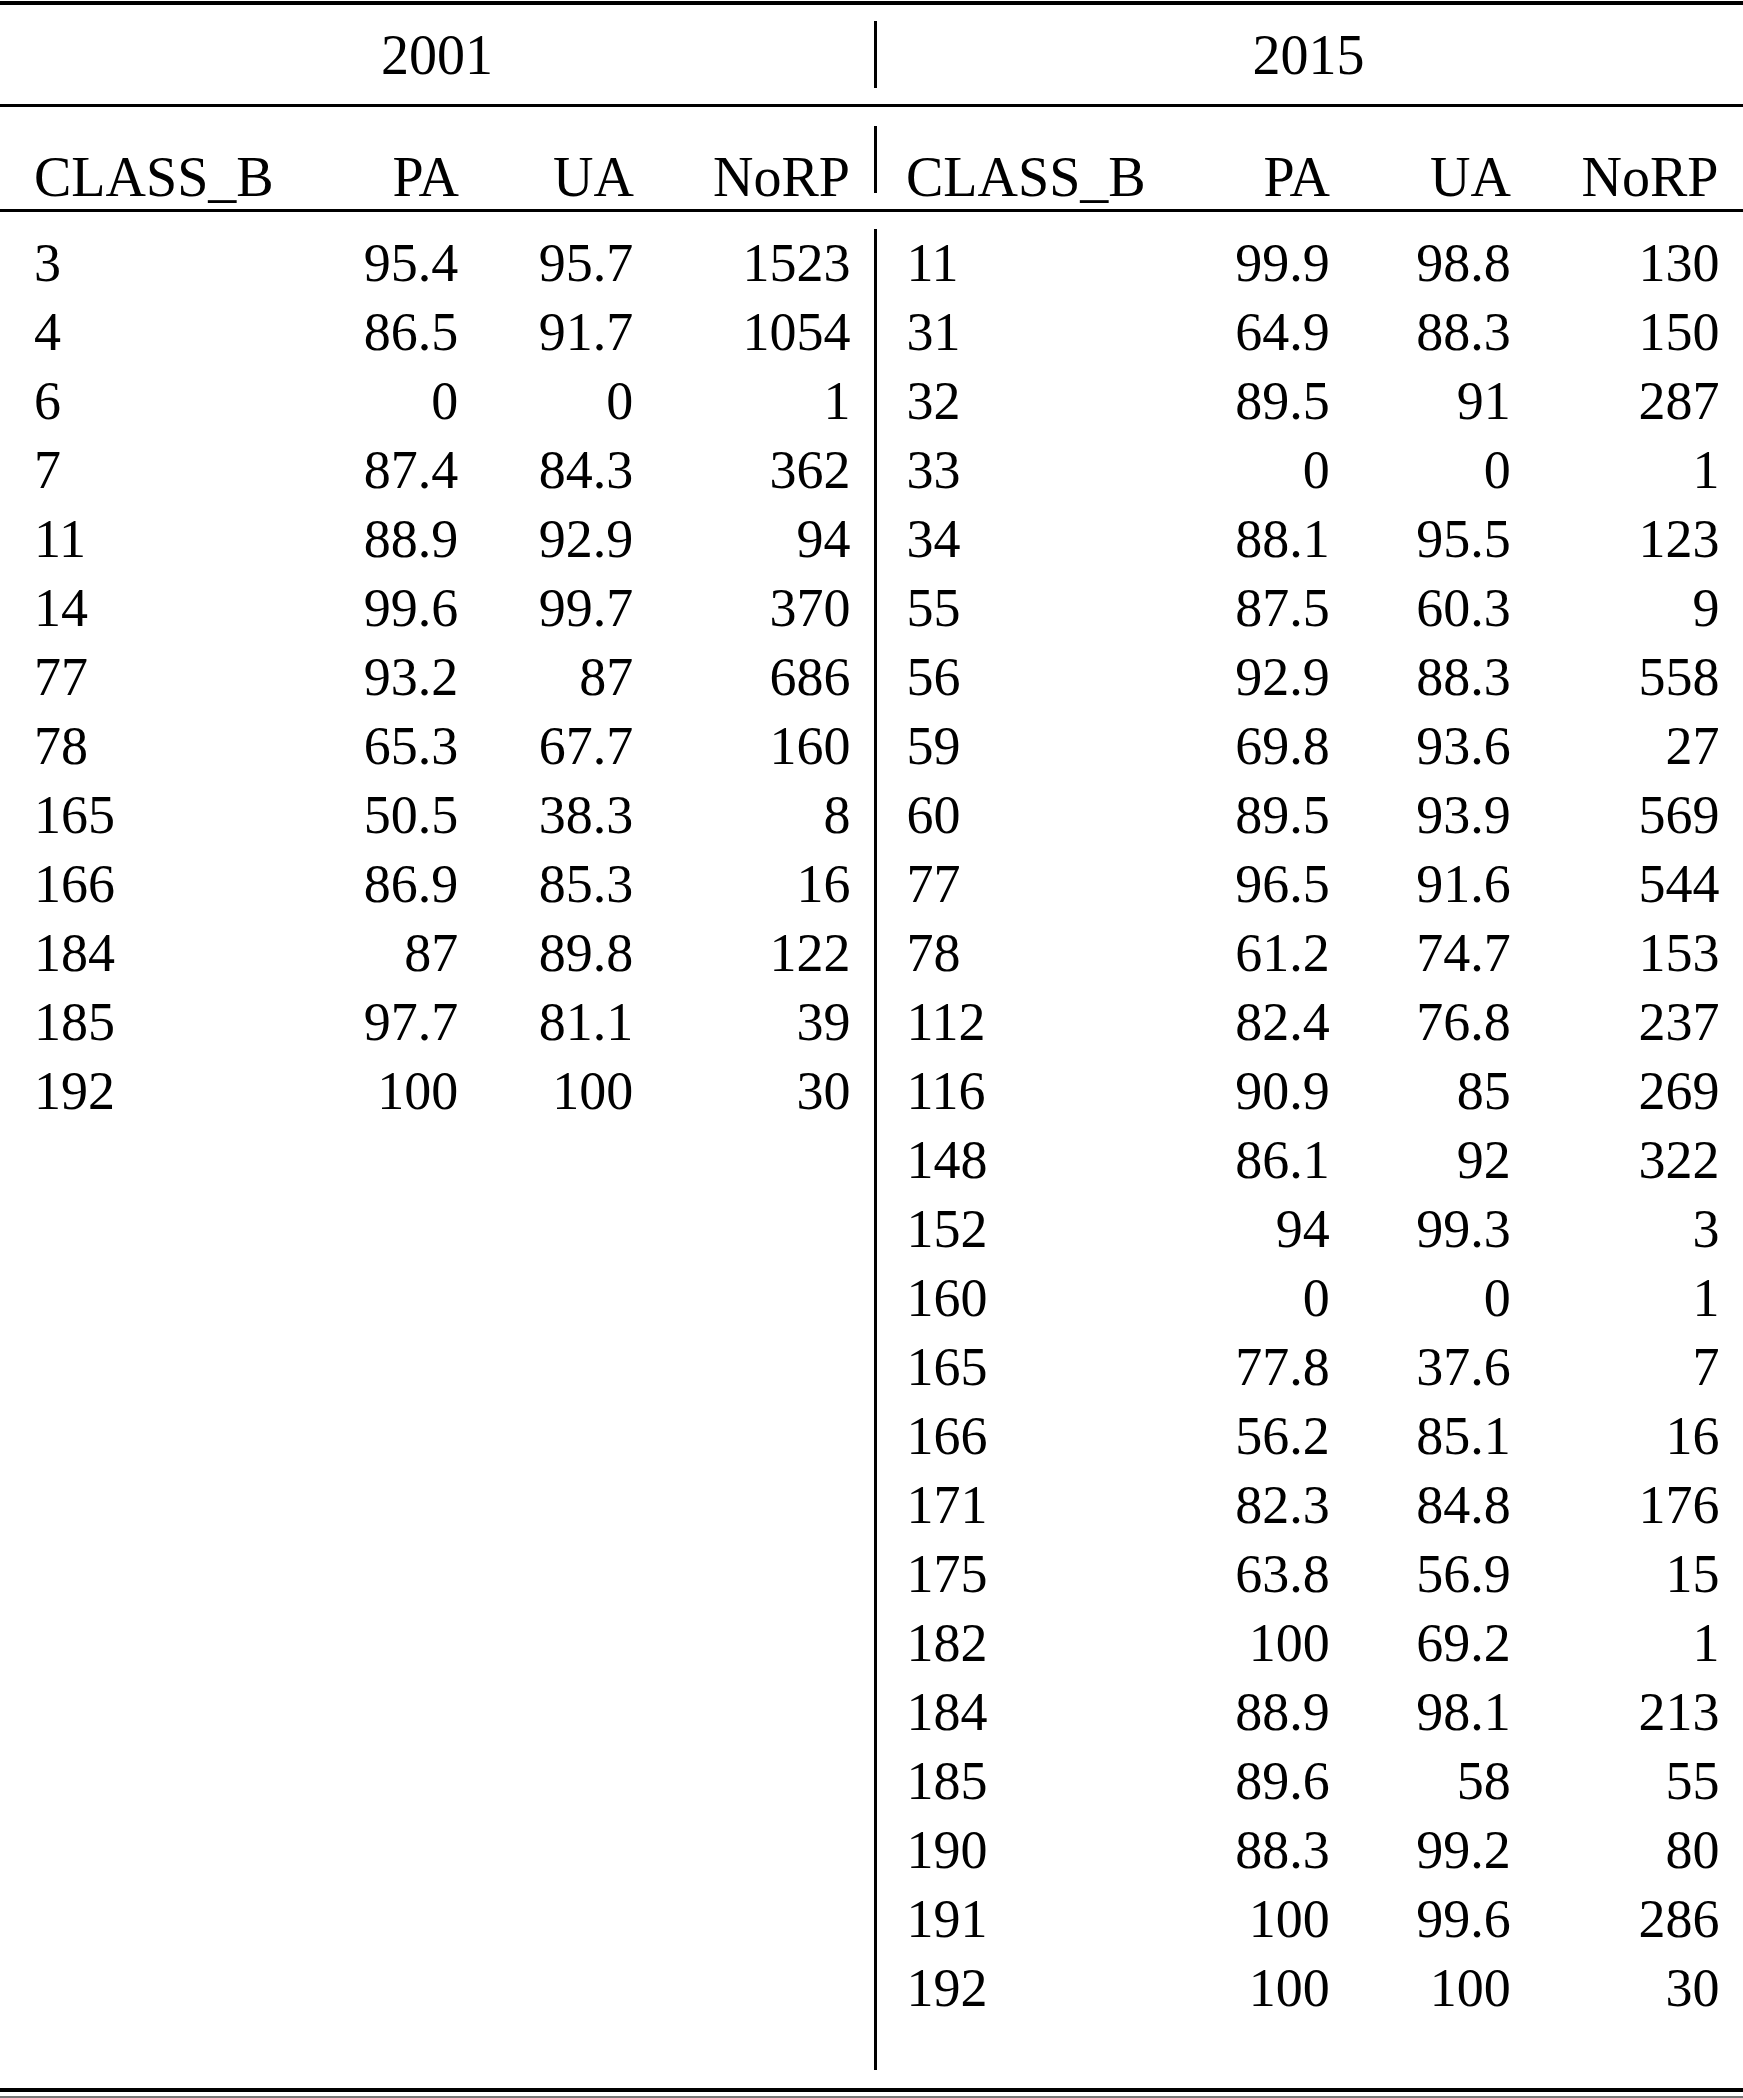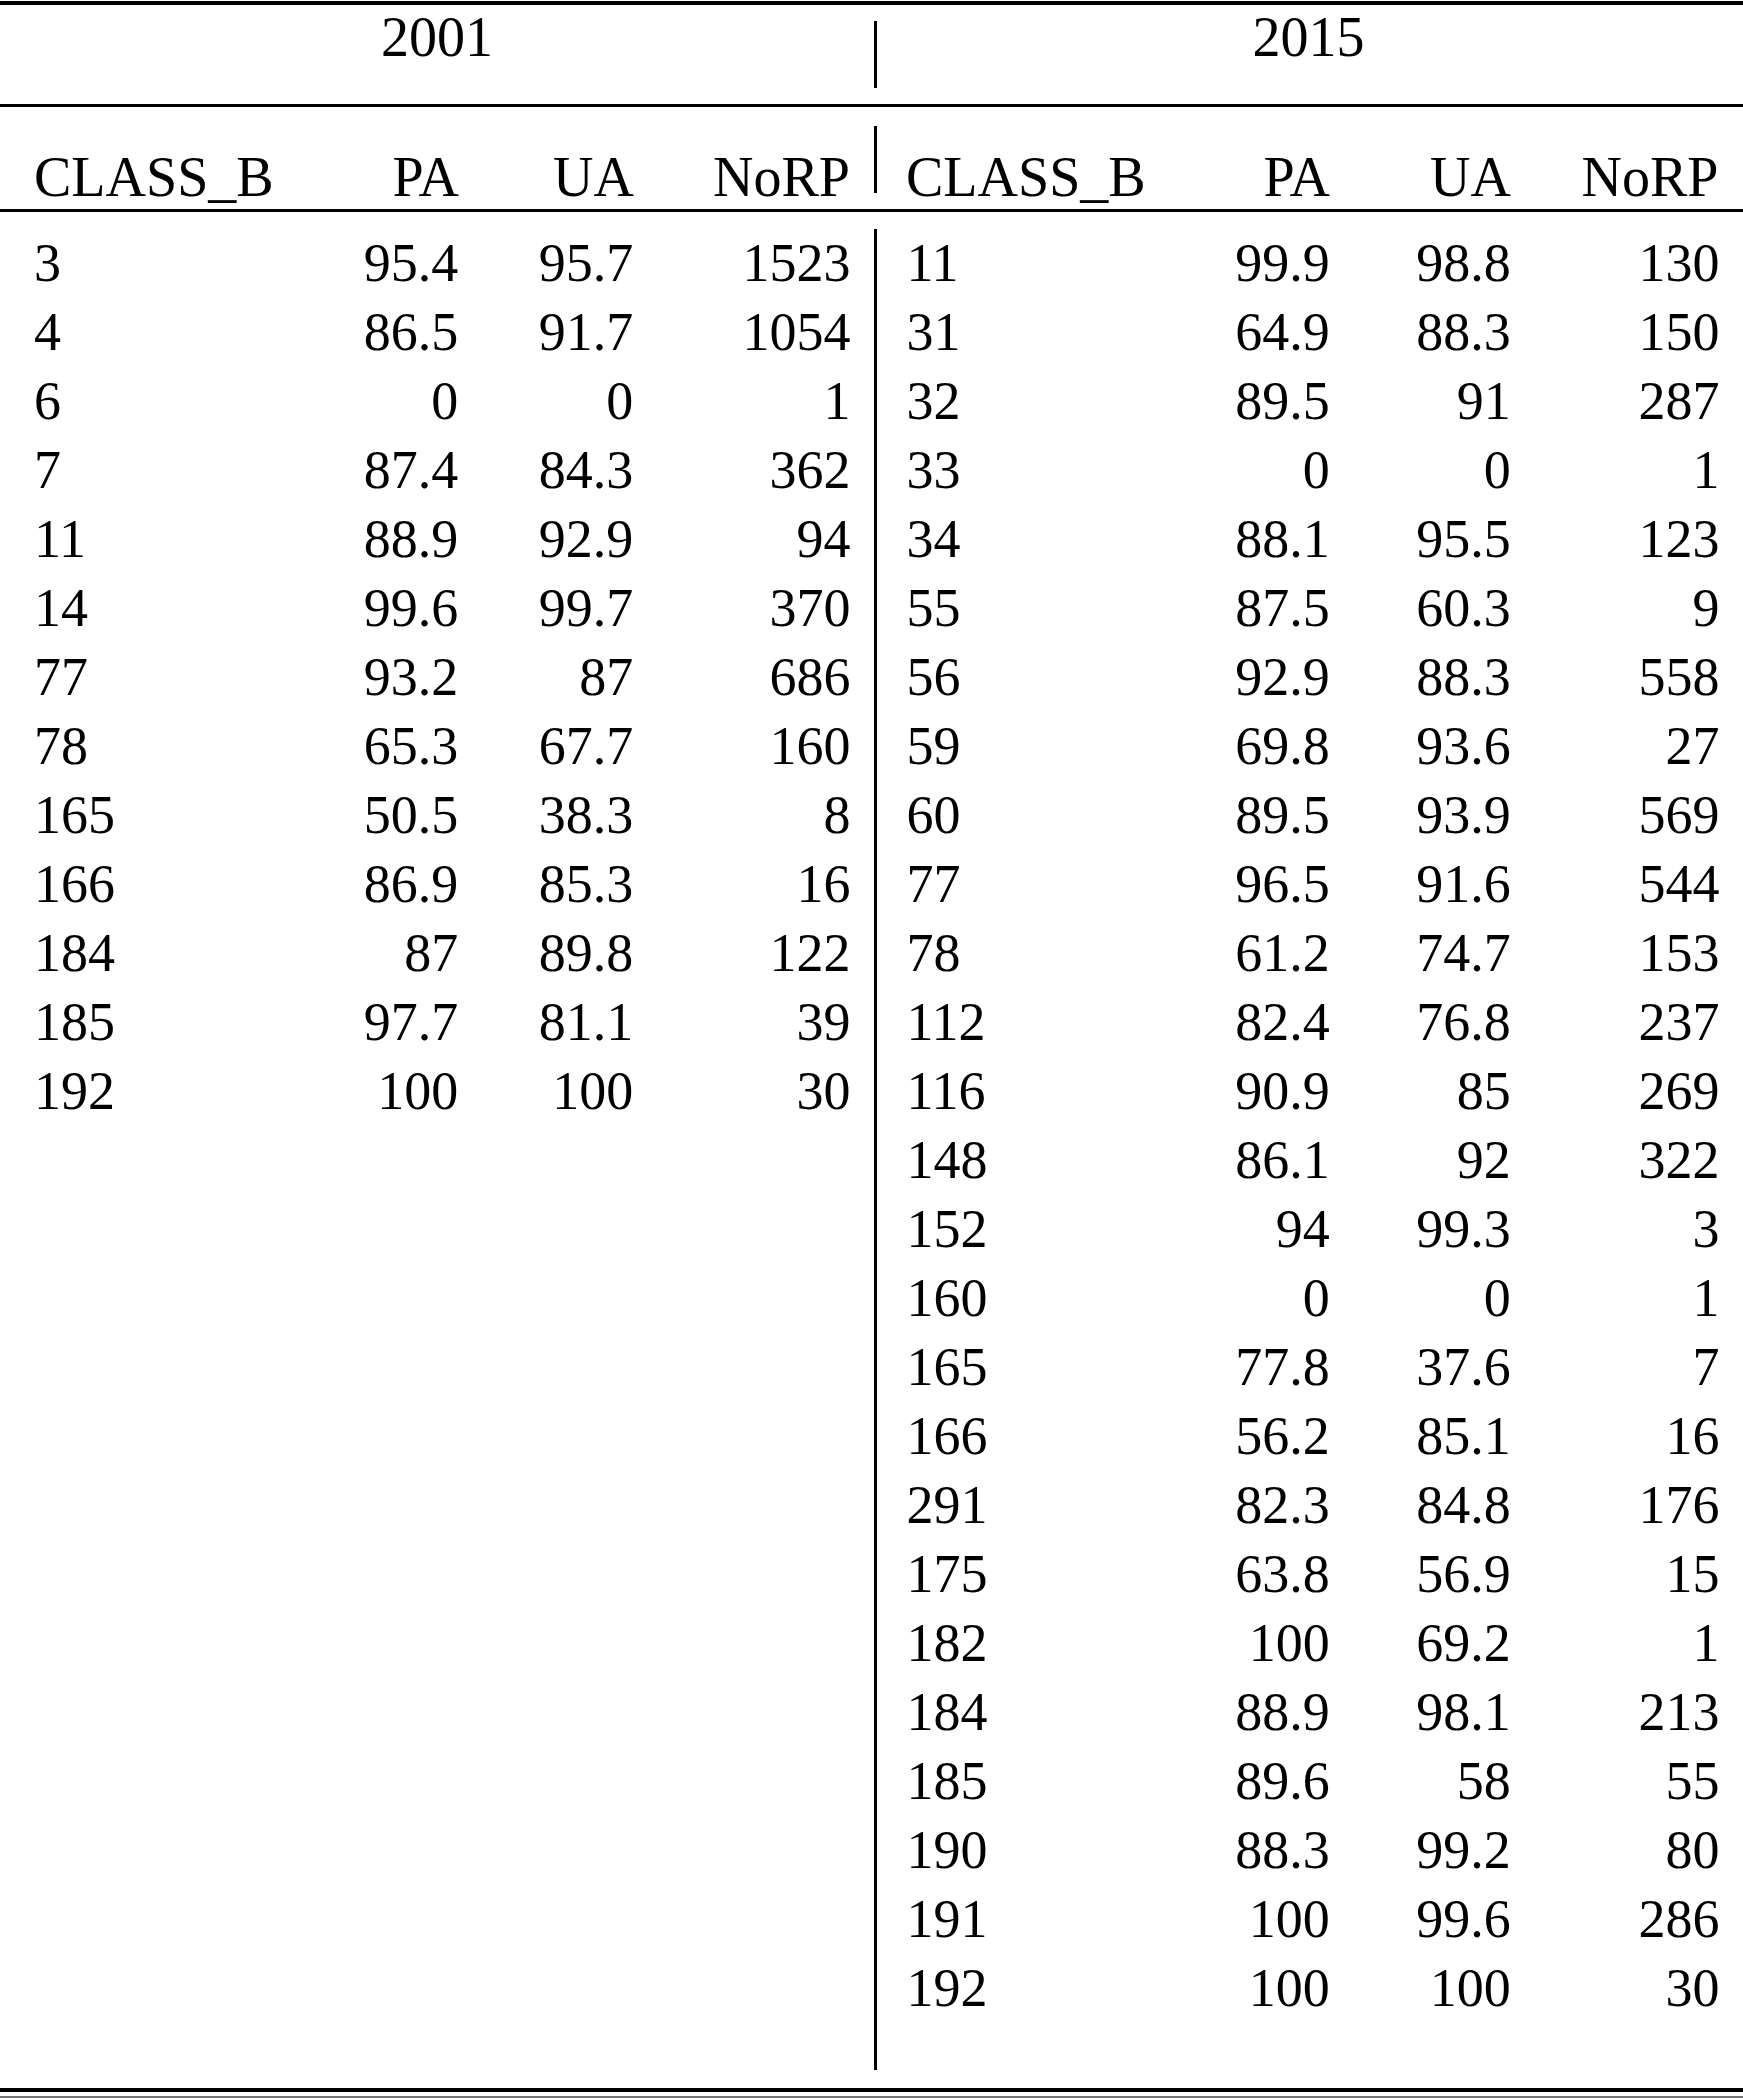--- a/index.html
+++ b/index.html
@@ -20,21 +20,21 @@
   .rule-bottom   { top: 2088px; height: 4.2px; }
   .rule-bottom2  { top: 2096px; height: 1.7px; background: #777; }
   
   .vrule { position: absolute; left: 874px; width: 2.5px; background: #000; }
   .vseg-year   { top: 21px;  height: 67px; }
   .vseg-header { top: 126px; height: 67px; }
   .vseg-data   { top: 229px; height: 1841px; }
 
   .year-row {
     position: absolute; top: 5px; left: 0; width: 1743px; height: 99px;
-    display: flex; align-items: flex-start; font-size: 56px;
+    display: flex; align-items: center; font-size: 56px;
   }
   .year-cell { text-align: center; }
   .year-left  { width: 874px; }
   .year-right { width: 869px; }
 
   .colheader-row {
     position: absolute; top: 109px; left: 0; width: 1743px; height: 100px;
     display: flex; align-items: flex-end; font-size: 56px;
   }
   .colheader-row > div, td { box-sizing: border-box; }
@@ -278,21 +278,21 @@
             <td class="c4">166</td>
             <td class="c5">56.2</td>
             <td class="c6">85.1</td>
             <td class="c7">16</td>
           </tr>
           <tr>
             <td class="c0"></td>
             <td class="c1"></td>
             <td class="c2"></td>
             <td class="c3"></td>
-            <td class="c4">291</td>
+            <td class="c4">171</td>
             <td class="c5">82.3</td>
             <td class="c6">84.8</td>
             <td class="c7">176</td>
           </tr>
           <tr>
             <td class="c0"></td>
             <td class="c1"></td>
             <td class="c2"></td>
             <td class="c3"></td>
             <td class="c4">175</td>

